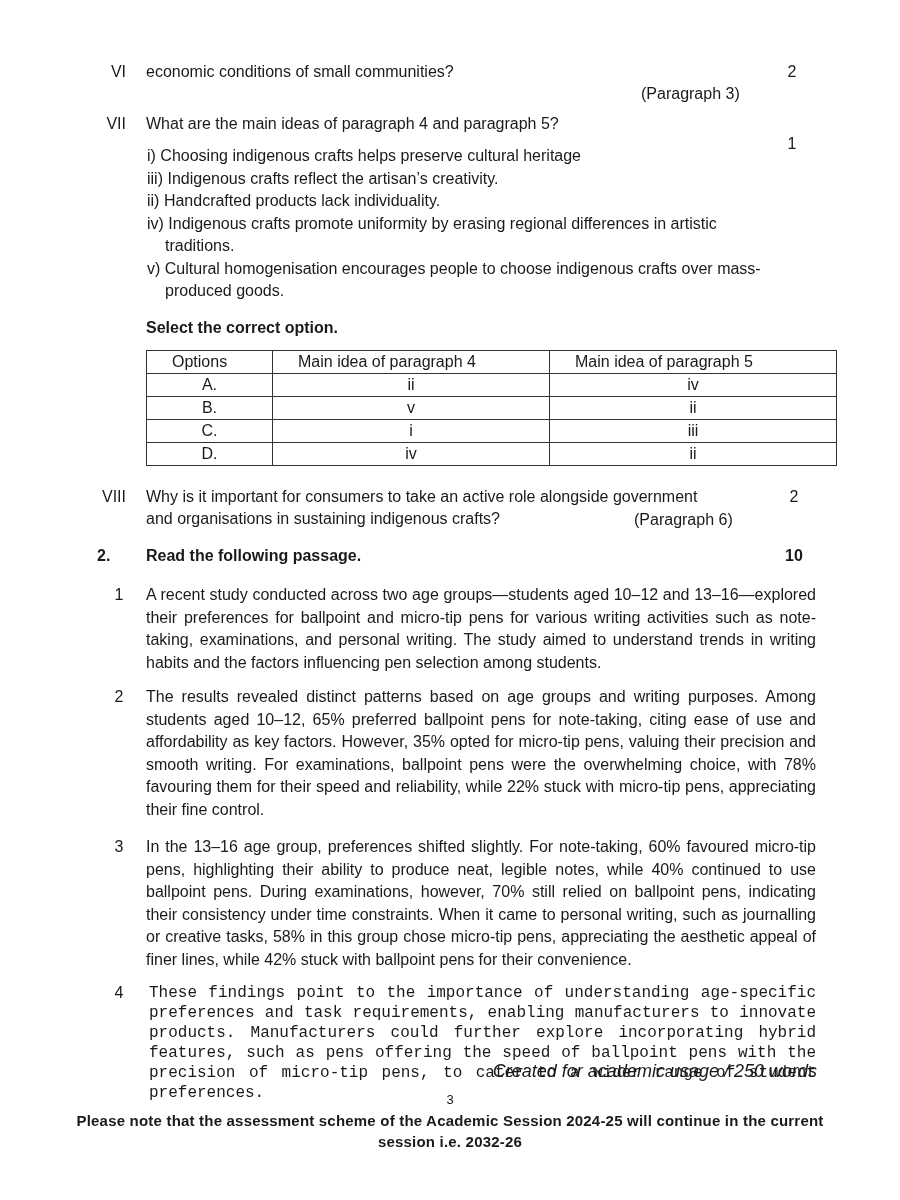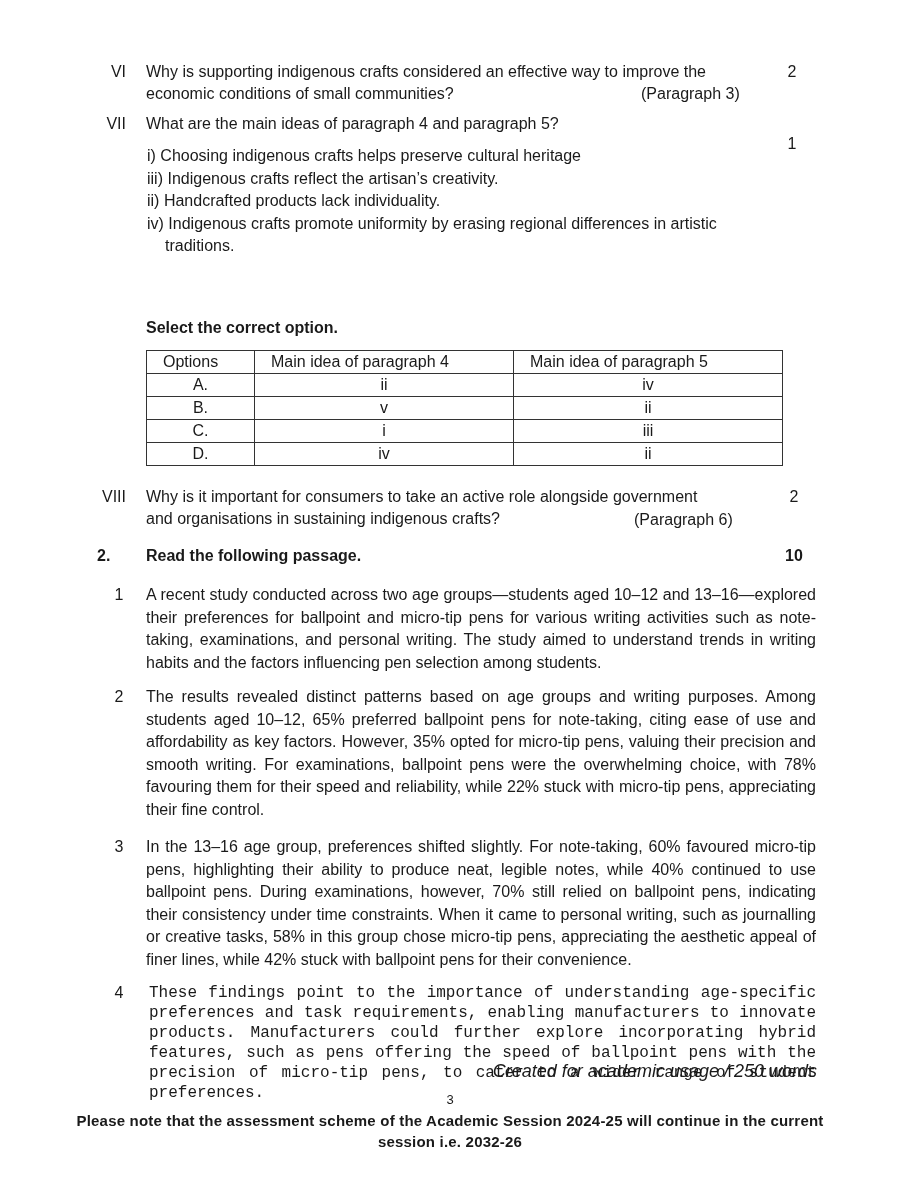--- a/index.html
+++ b/index.html
@@ -61,21 +61,21 @@
     table.opts {
       position: absolute;
       left: 146px;
       top: 350px;
       border-collapse: collapse;
       font-size: 16px;
     }
     table.opts td {
       border: 1px solid #333;
       height: 22px;
-      padding: 0 16px;
+      padding: 0 25px;
       line-height: 22px;
     }
     table.opts td.c { text-align: center; }
     .passage-para {
       position: absolute;
       left: 0;
       width: 900px;
     }
     .p-num {
       position: absolute;
@@ -125,38 +125,38 @@
     }
   </style>
 </head>
 <body>
 
 <div class="page">
 
   <div class="q" style="top:61px;">
     <span class="q-num" style="left:86px;">VI</span>
     <div class="q-text" style="width:610px;">
-      <div>Why is supporting indigenous crafts considered an effective way to improve the</div>
       <div>economic conditions of small communities?</div>
     </div>
     <span class="para-ref" style="left:641px; top:22px;">(Paragraph 3)</span>
     <span class="q-marks" style="left:782px;">2</span>
   </div>
 
   <div class="q" style="top:113px;">
     <span class="q-num" style="left:86px;">VII</span>
     <div class="q-text" style="width:620px;">What are the main ideas of paragraph 4 and paragraph 5?</div>
     <span class="q-marks" style="left:782px; top:20px;">1</span>
   </div>
 
   <div class="opt-list" style="top:145px;">
     <div class="opt">i) Choosing indigenous crafts helps preserve cultural heritage</div>
     <div class="opt">iii) Indigenous crafts reflect the artisan’s creativity.</div>
     <div class="opt">ii) Handcrafted products lack individuality.</div>
     <div class="opt" style="width:606px;">iv) Indigenous crafts promote uniformity by erasing regional differences in artistic traditions.</div>
+    <div class="opt" style="width:606px;">v) Cultural homogenisation encourages people to choose indigenous crafts over mass-produced goods.</div>
   </div>
 
   <div class="bold" style="position:absolute; left:146px; top:317px; line-height:22px;">Select the correct option.</div>
 
   <table class="opts">
     <tbody>
         <tr>
       <td style="width:75px;">Options</td>
       <td style="width:226px;">Main idea of paragraph 4</td>
       <td style="width:236px;">Main idea of paragraph 5</td>

